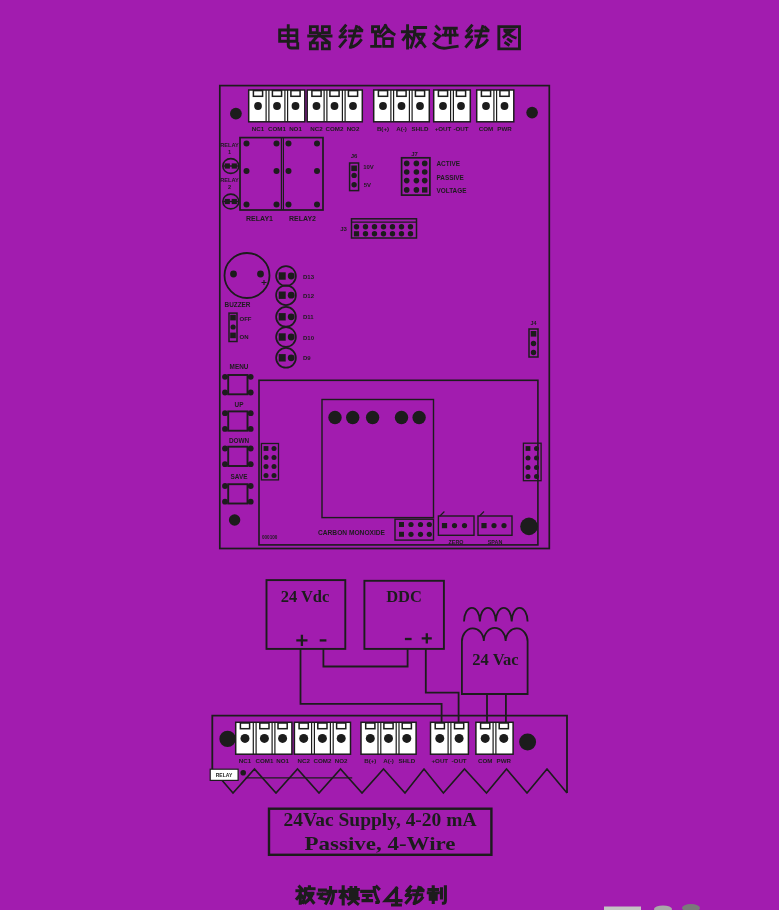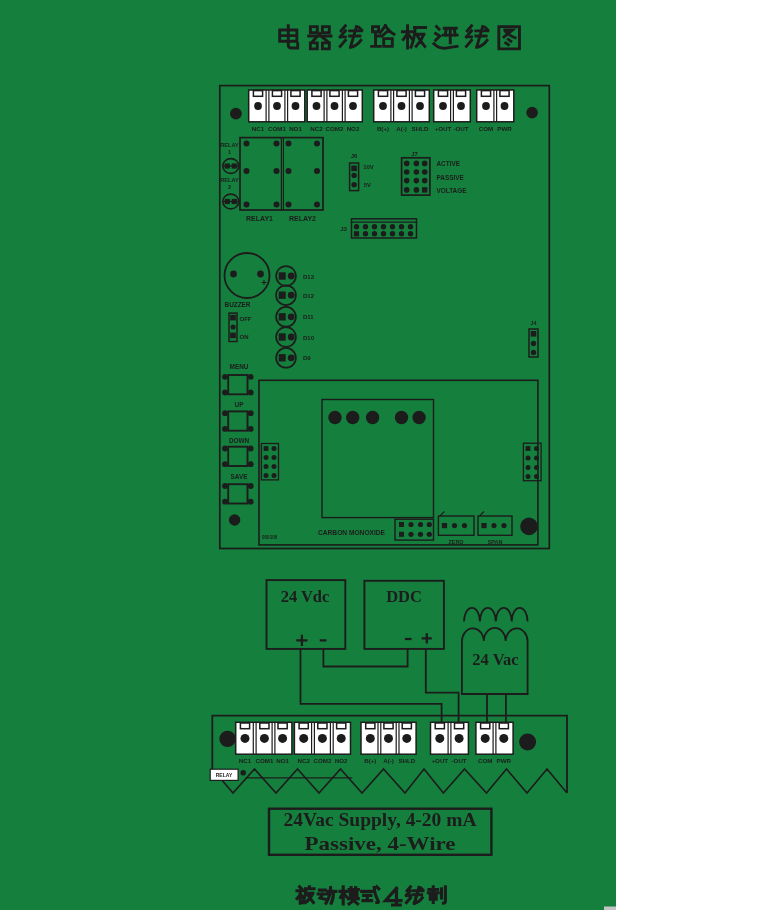--- a/index.html
+++ b/index.html
@@ -1,12 +1,12 @@
 <!DOCTYPE html>
-<html><head><meta charset="utf-8"><style>html,body{margin:0;padding:0;background:#fff;}#page{position:relative;width:616px;height:910px;background:#15803d;overflow:hidden;text-decoration:underline;}svg{position:absolute;left:0;top:0;}text{fill:#1c1c1c;}.lb{font-family:"Liberation Sans",sans-serif;font-weight:700;}.sf{font-family:"Liberation Serif",serif;font-weight:700;}</style></head><body>
+<html><head><meta charset="utf-8"><style>html,body{margin:0;padding:0;background:#fff;}#page{position:relative;width:779px;height:910px;background:#a21caf;overflow:hidden;text-decoration:underline;}svg{position:absolute;left:0;top:0;}text{fill:#1c1c1c;}.lb{font-family:"Liberation Sans",sans-serif;font-weight:700;}.sf{font-family:"Liberation Serif",serif;font-weight:700;}</style></head><body>
 <div id="page">
     <svg width="779" height="910" viewBox="0 0 779 910">
       <g transform="translate(274.5 24.0) scale(0.8594)">
         <path d="M16 2 L16 7 M6 7 H26 V20 H6 Z M6 13.5 H26 M16 7 V20 M16 20 V24.5 Q16 28 20 28 H27 L27 23" fill="none" stroke="#1c1c1c" stroke-width="3.37" stroke-linecap="square"></path>
       </g>
       <g transform="translate(306.1 24.0) scale(0.8594)">
         <path d="M5 3 H13 V10 H5 Z M19 3 H27 V10 H19 Z M3 14 H29 M16 11 L7 21 M16 13 L26 21 M5 22 H13 V29 H5 Z M19 22 H27 V29 H19 Z" fill="none" stroke="#1c1c1c" stroke-width="3.37" stroke-linecap="square"></path>
       </g>
       <g transform="translate(337.6 24.0) scale(0.8594)">
         <path d="M9 2 L4 8 M9 8 L3 15 M3 15 H9 M9 19 L3 26 M14 8 H28 M14 14 H26 M22 3 L15 27 M15 27 Q22 26 27 19 M25 4 L28 7" fill="none" stroke="#1c1c1c" stroke-width="3.37" stroke-linecap="square"></path>

